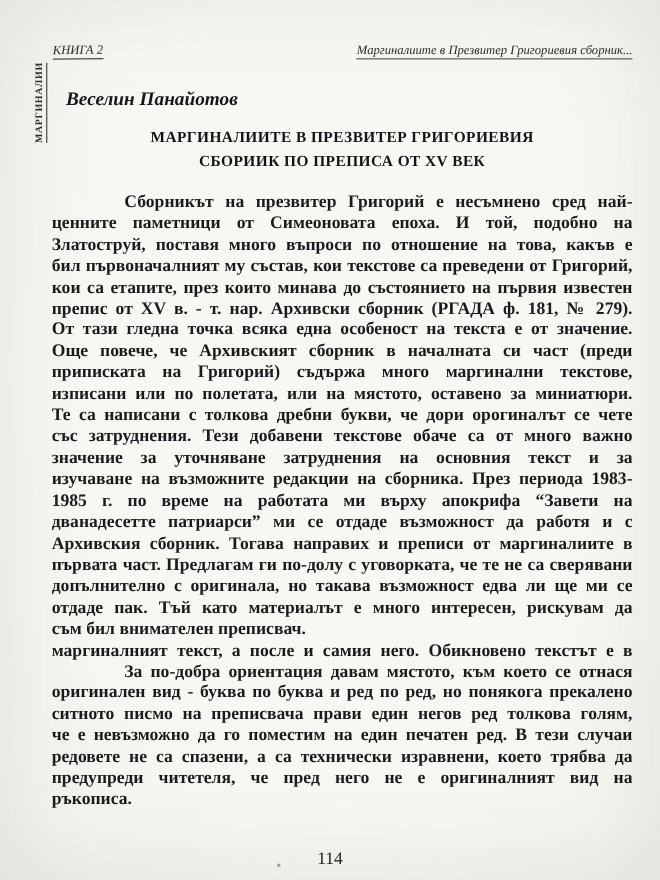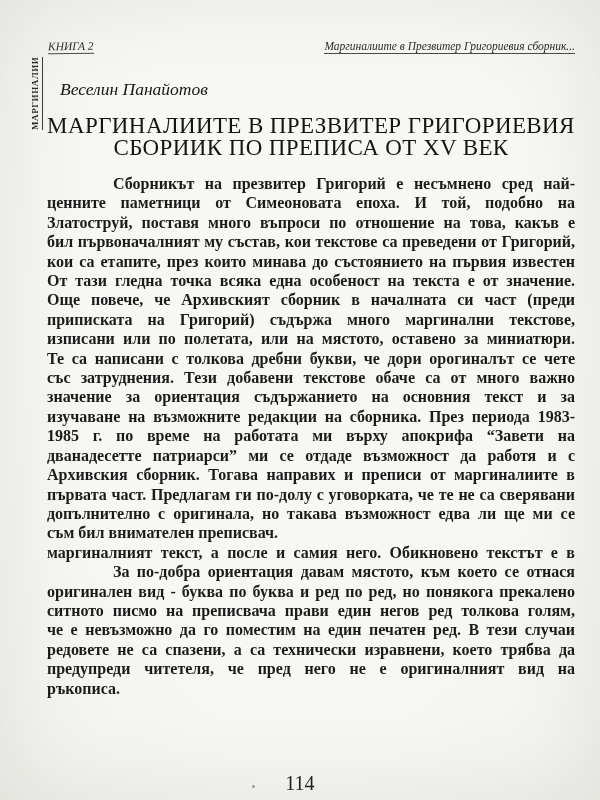--- a/index.html
+++ b/index.html
@@ -53,34 +53,34 @@
     color: #2b2b2b;
     border-bottom: 1px solid #3a3a3a;
     padding-bottom: 2px;
     white-space: nowrap;
   }
 
   .author {
     position: absolute;
     top: 79px;
     left: 60px;
-    font-weight: normal;
+    font-weight: bold;
     font-style: italic;
     font-size: 17.5px;
     color: #161616;
   }
 
   .title {
     position: absolute;
     top: 115px;
     left: 47px;
     width: 528px;
     text-align: center;
-    font-weight: normal;
-    font-size: 23px;
+    font-weight: bold;
+    font-size: 14px;
     line-height: 21.5px;
     letter-spacing: 0.4px;
     color: #141414;
   }
 
   .body-text {
     position: absolute;
     top: 174px;
     left: 47px;
     width: 528px;
@@ -96,21 +96,21 @@
   }
   .line.first { text-indent: 66px; }
   .line.last  { text-align-last: left; }
 
   .page-number {
     position: absolute;
     top: 772px;
     left: 0;
     width: 600px;
     text-align: center;
-    font-size: 20px;
+    font-size: 16px;
     color: #222;
   }
   .scan-speck {
     position: absolute;
     left: 252px;
     top: 785px;
     width: 3px;
     height: 3px;
     border-radius: 50%;
     background: #9b9b96;
@@ -135,33 +135,35 @@
     <div>СБОРИИК ПО ПРЕПИСА ОТ XV ВЕК</div>
   </div>
 
   <div class="body-text">
       <div class="paragraph">
         <div class="line first">Сборникът на презвитер Григорий е несъмнено сред най-</div>
         <div class="line">ценните паметници от Симеоновата епоха. И той, подобно на</div>
         <div class="line">Златоструй, поставя много въпроси по отношение на това, какъв е</div>
         <div class="line">бил първоначалният му състав, кои текстове са преведени от Григорий,</div>
         <div class="line">кои са етапите, през които минава до състоянието на първия известен</div>
+        <div class="line">препис от XV в. - т. нар. Архивски сборник (РГАДА ф. 181, № 279).</div>
         <div class="line">От тази гледна точка всяка една особеност на текста е от значение.</div>
         <div class="line">Още повече, че Архивският сборник в началната си част (преди</div>
         <div class="line">приписката на Григорий) съдържа много маргинални текстове,</div>
         <div class="line">изписани или по полетата, или на мястото, оставено за миниатюри.</div>
         <div class="line">Те са написани с толкова дребни букви, че дори орогиналът се чете</div>
         <div class="line">със затруднения. Тези добавени текстове обаче са от много важно</div>
-        <div class="line">значение за ориентация съдържанието на основния текст и за</div>
+        <div class="line">значение за уточняване затруднения на основния текст и за</div>
         <div class="line">изучаване на възможните редакции на сборника. През периода 1983-</div>
         <div class="line">1985 г. по време на работата ми върху апокрифа “Завети на</div>
         <div class="line">дванадесетте патриарси” ми се отдаде възможност да работя и с</div>
         <div class="line">Архивския сборник. Тогава направих и преписи от маргиналиите в</div>
         <div class="line">първата част. Предлагам ги по-долу с уговорката, че те не са сверявани</div>
         <div class="line">допълнително с оригинала, но такава възможност едва ли ще ми се</div>
+        <div class="line">отдаде пак. Тъй като материалът е много интересен, рискувам да</div>
         <div class="line last">съм бил внимателен преписвач.</div>
       </div>
       <div class="paragraph">
         <div class="line">маргиналният текст, а после и самия него. Обикновено текстът е в</div>
         <div class="line first">За по-добра ориентация давам мястото, към което се отнася</div>
         <div class="line">оригинален вид - буква по буква и ред по ред, но понякога прекалено</div>
         <div class="line">ситното писмо на преписвача прави един негов ред толкова голям,</div>
         <div class="line">че е невъзможно да го поместим на един печатен ред. В тези случаи</div>
         <div class="line">редовете не са спазени, а са технически изравнени, което трябва да</div>
         <div class="line">предупреди читетеля, че пред него не е оригиналният вид на</div>

